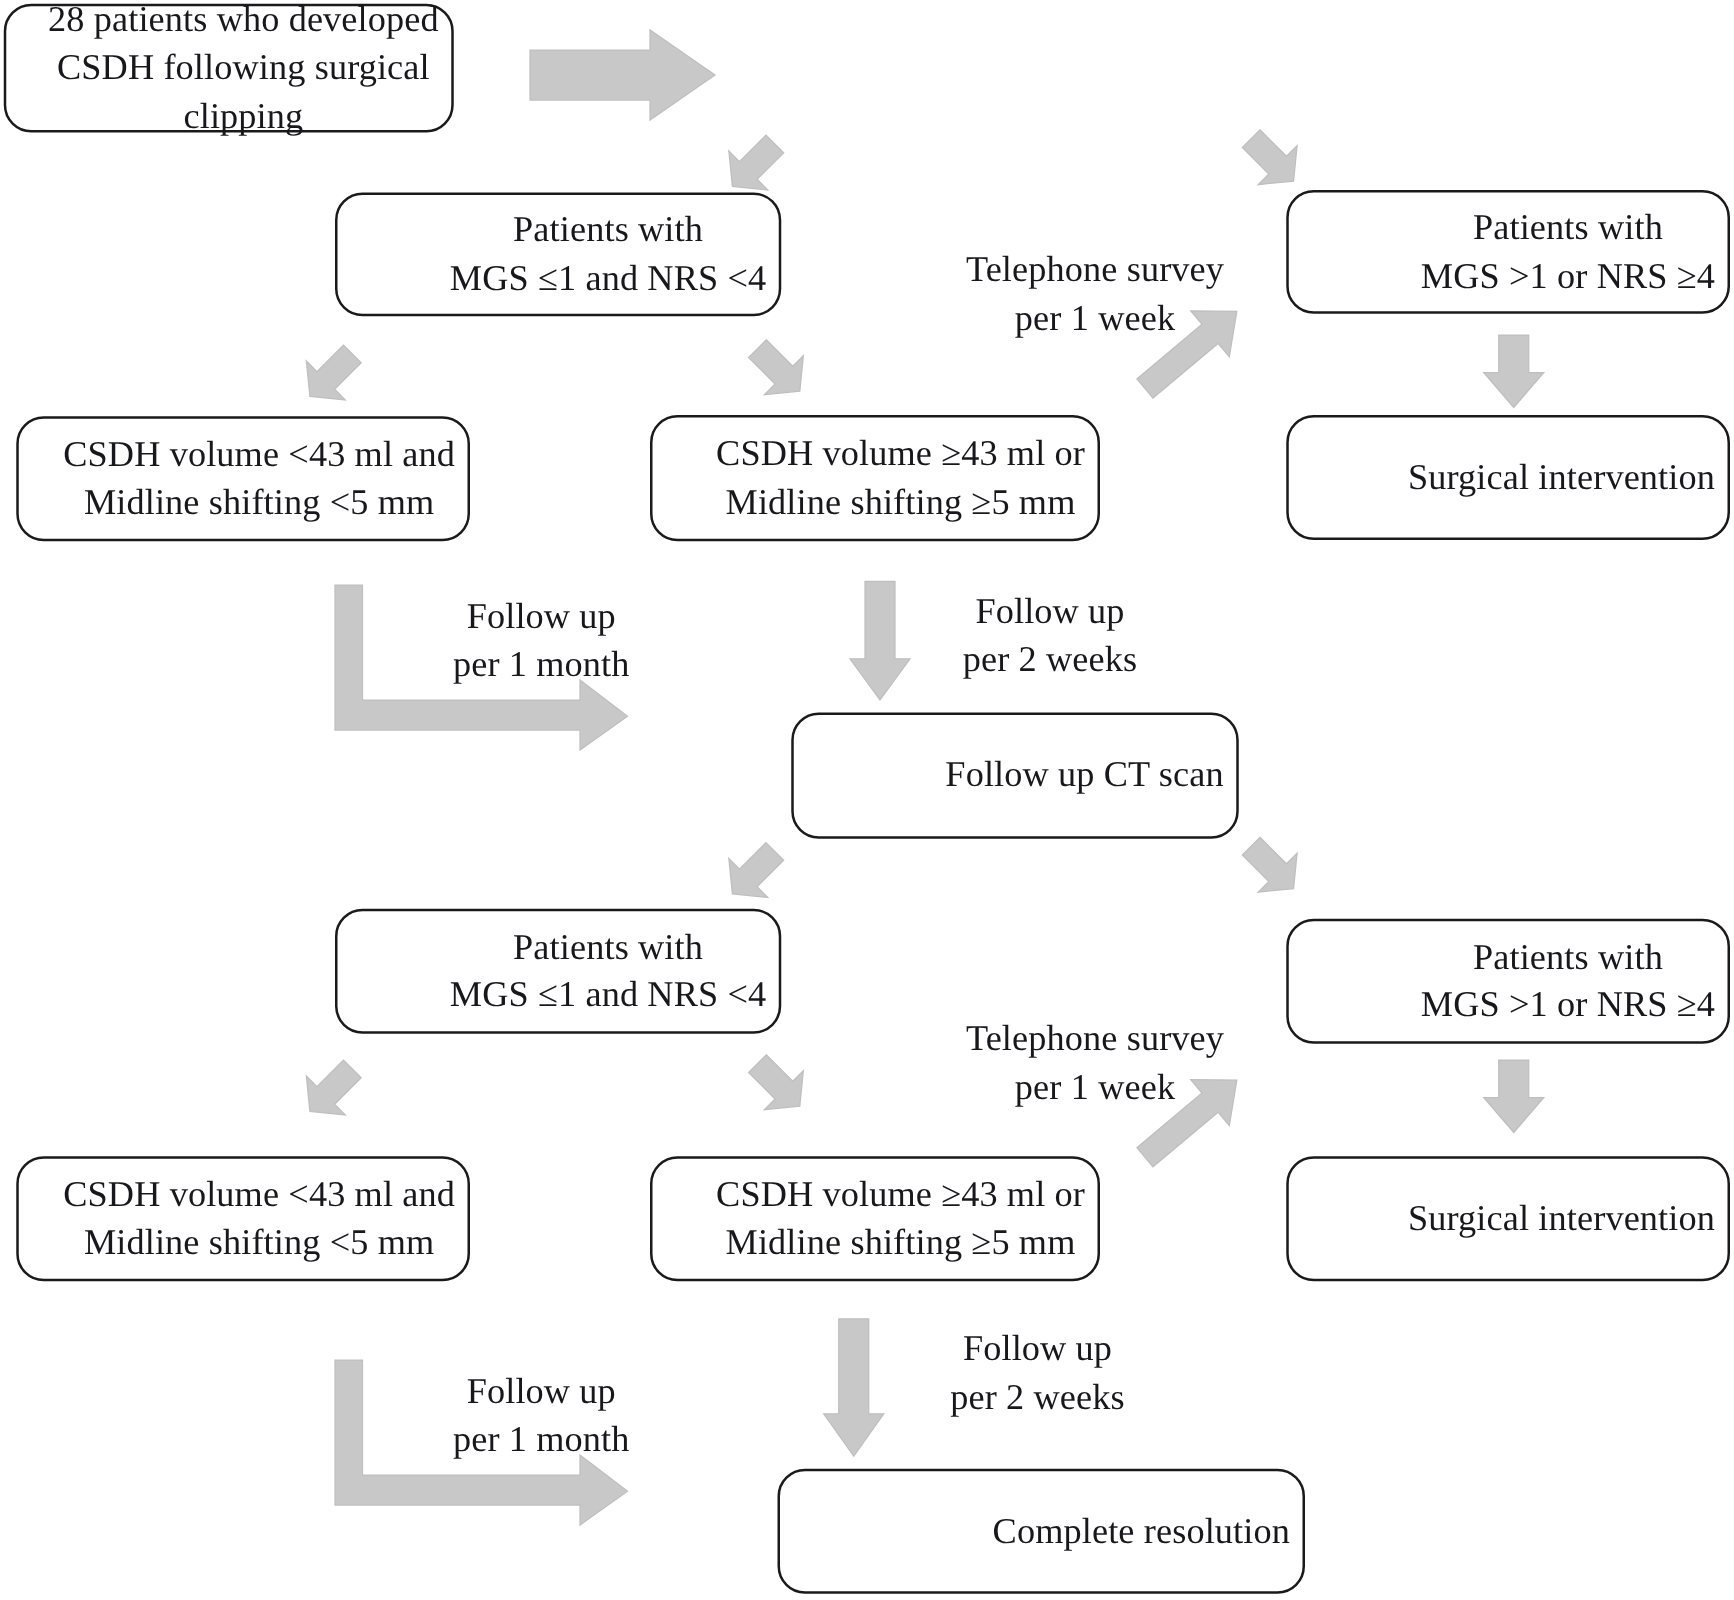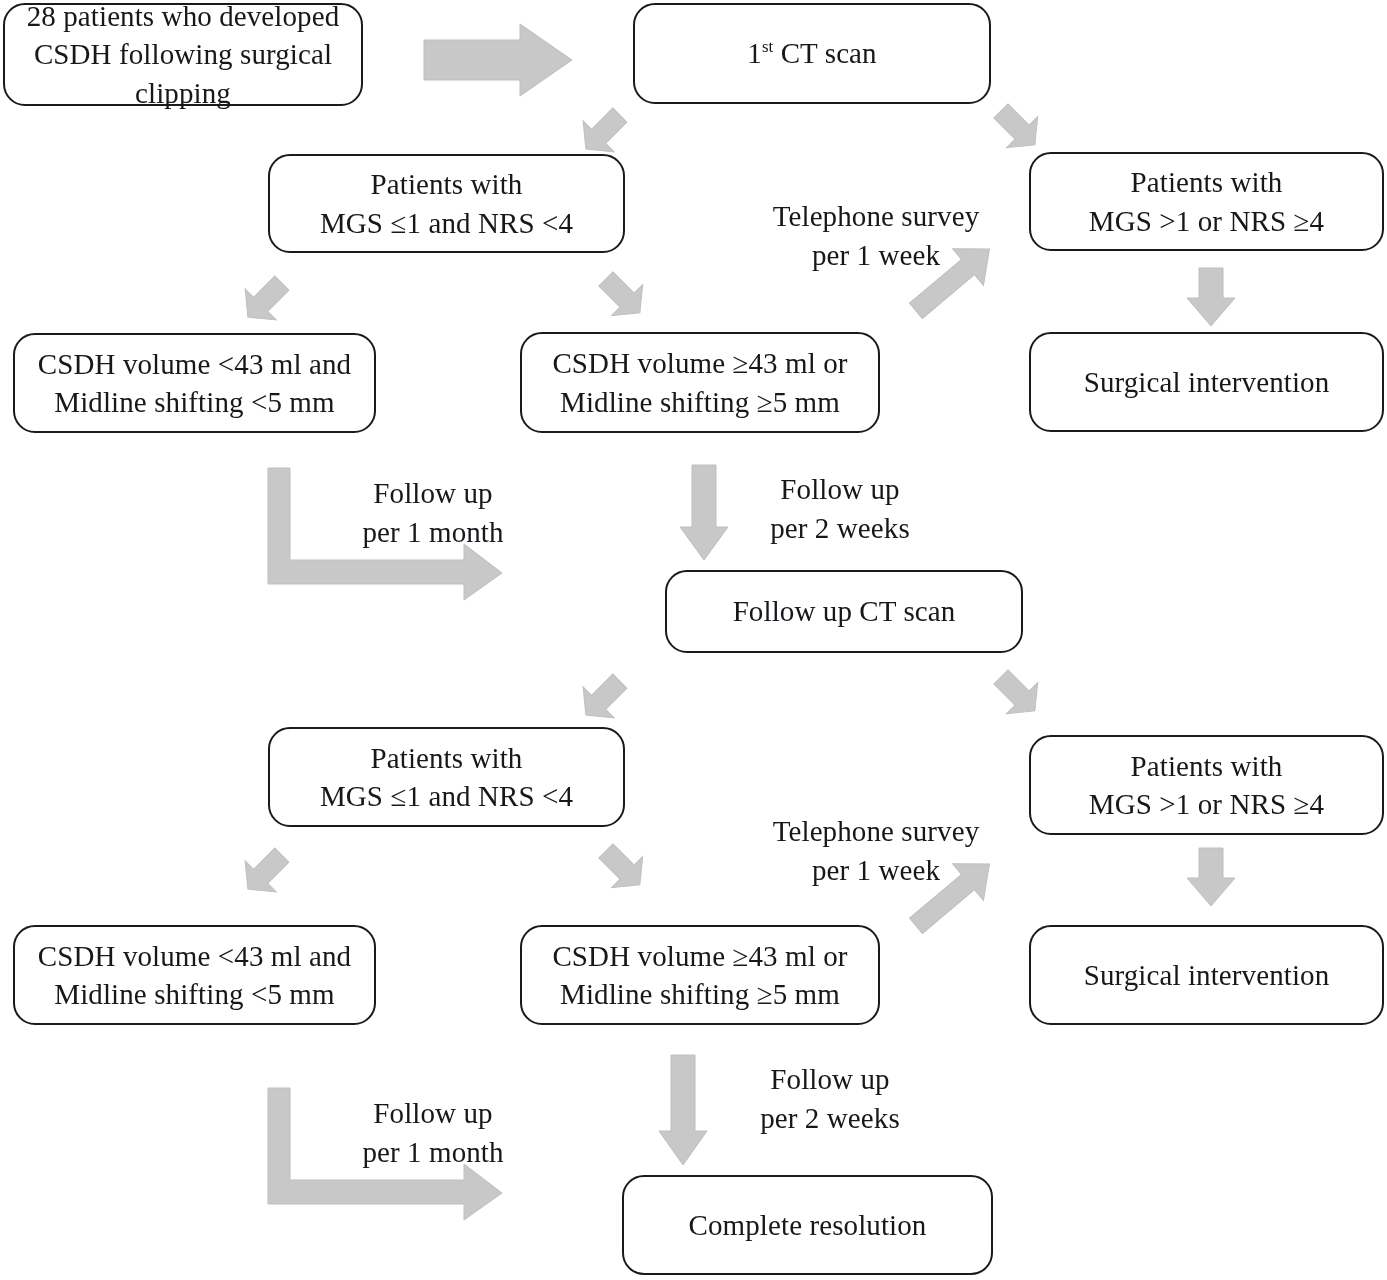--- a/index.html
+++ b/index.html
@@ -16,21 +16,21 @@
     overflow: hidden;
   }
   .node {
     position: absolute;
     box-sizing: border-box;
     border: 2px solid #1a1a1a;
     border-radius: 22px;
     background: #ffffff;
     display: flex;
     align-items: center;
-    justify-content: center;
+    justify-content: flex-end;
     text-align: center;
     color: #17171c;
     font-size: 29px;
     line-height: 1.32;
     letter-spacing: 0.1px;
     padding: 4px 10px;
   }
   .node .txt { display: block; white-space: pre-line; }
   .node sup {
     font-size: 0.58em;
@@ -193,23 +193,20 @@
 
   <div class="edge-label" style="left:730px; top:1060px; width:200px;">Follow up
 per 2 weeks</div>
 
   <div class="node" style="left:3px; top:3px; width:360px; height:103px;">
     <span class="txt">28 patients who developed
 CSDH following surgical
 clipping</span>
   </div>
 
-  <div class="node" style="left:633px; top:3px; width:358px; height:101px;">
-    <span class="txt"><span>1</span><sup>st</sup><span> CT scan</span></span>
-  </div>
 
   <div class="node" style="left:268px; top:154px; width:357px; height:99px;">
     <span class="txt">Patients with
 MGS ≤1 and NRS &lt;4</span>
   </div>
 
   <div class="node" style="left:1029px; top:152px; width:355px; height:99px;">
     <span class="txt">Patients with
 MGS &gt;1 or NRS ≥4</span>
   </div>
@@ -221,21 +218,21 @@
 
   <div class="node" style="left:520px; top:332px; width:360px; height:101px;">
     <span class="txt">CSDH volume ≥43 ml or
 Midline shifting ≥5 mm</span>
   </div>
 
   <div class="node" style="left:1029px; top:332px; width:355px; height:100px;">
     <span class="txt">Surgical intervention</span>
   </div>
 
-  <div class="node" style="left:665px; top:570px; width:358px; height:83px;">
+  <div class="node" style="left:633px; top:570px; width:358px; height:101px;">
     <span class="txt">Follow up CT scan</span>
   </div>
 
   <div class="node" style="left:268px; top:727px; width:357px; height:100px;">
     <span class="txt">Patients with
 MGS ≤1 and NRS &lt;4</span>
   </div>
 
   <div class="node" style="left:1029px; top:735px; width:355px; height:100px;">
     <span class="txt">Patients with
@@ -249,17 +246,17 @@
 
   <div class="node" style="left:520px; top:925px; width:360px; height:100px;">
     <span class="txt">CSDH volume ≥43 ml or
 Midline shifting ≥5 mm</span>
   </div>
 
   <div class="node" style="left:1029px; top:925px; width:355px; height:100px;">
     <span class="txt">Surgical intervention</span>
   </div>
 
-  <div class="node" style="left:622px; top:1175px; width:371px; height:100px;">
+  <div class="node" style="left:622px; top:1175px; width:422px; height:100px;">
     <span class="txt">Complete resolution</span>
   </div>
 
 </div>
 
 </body></html>

